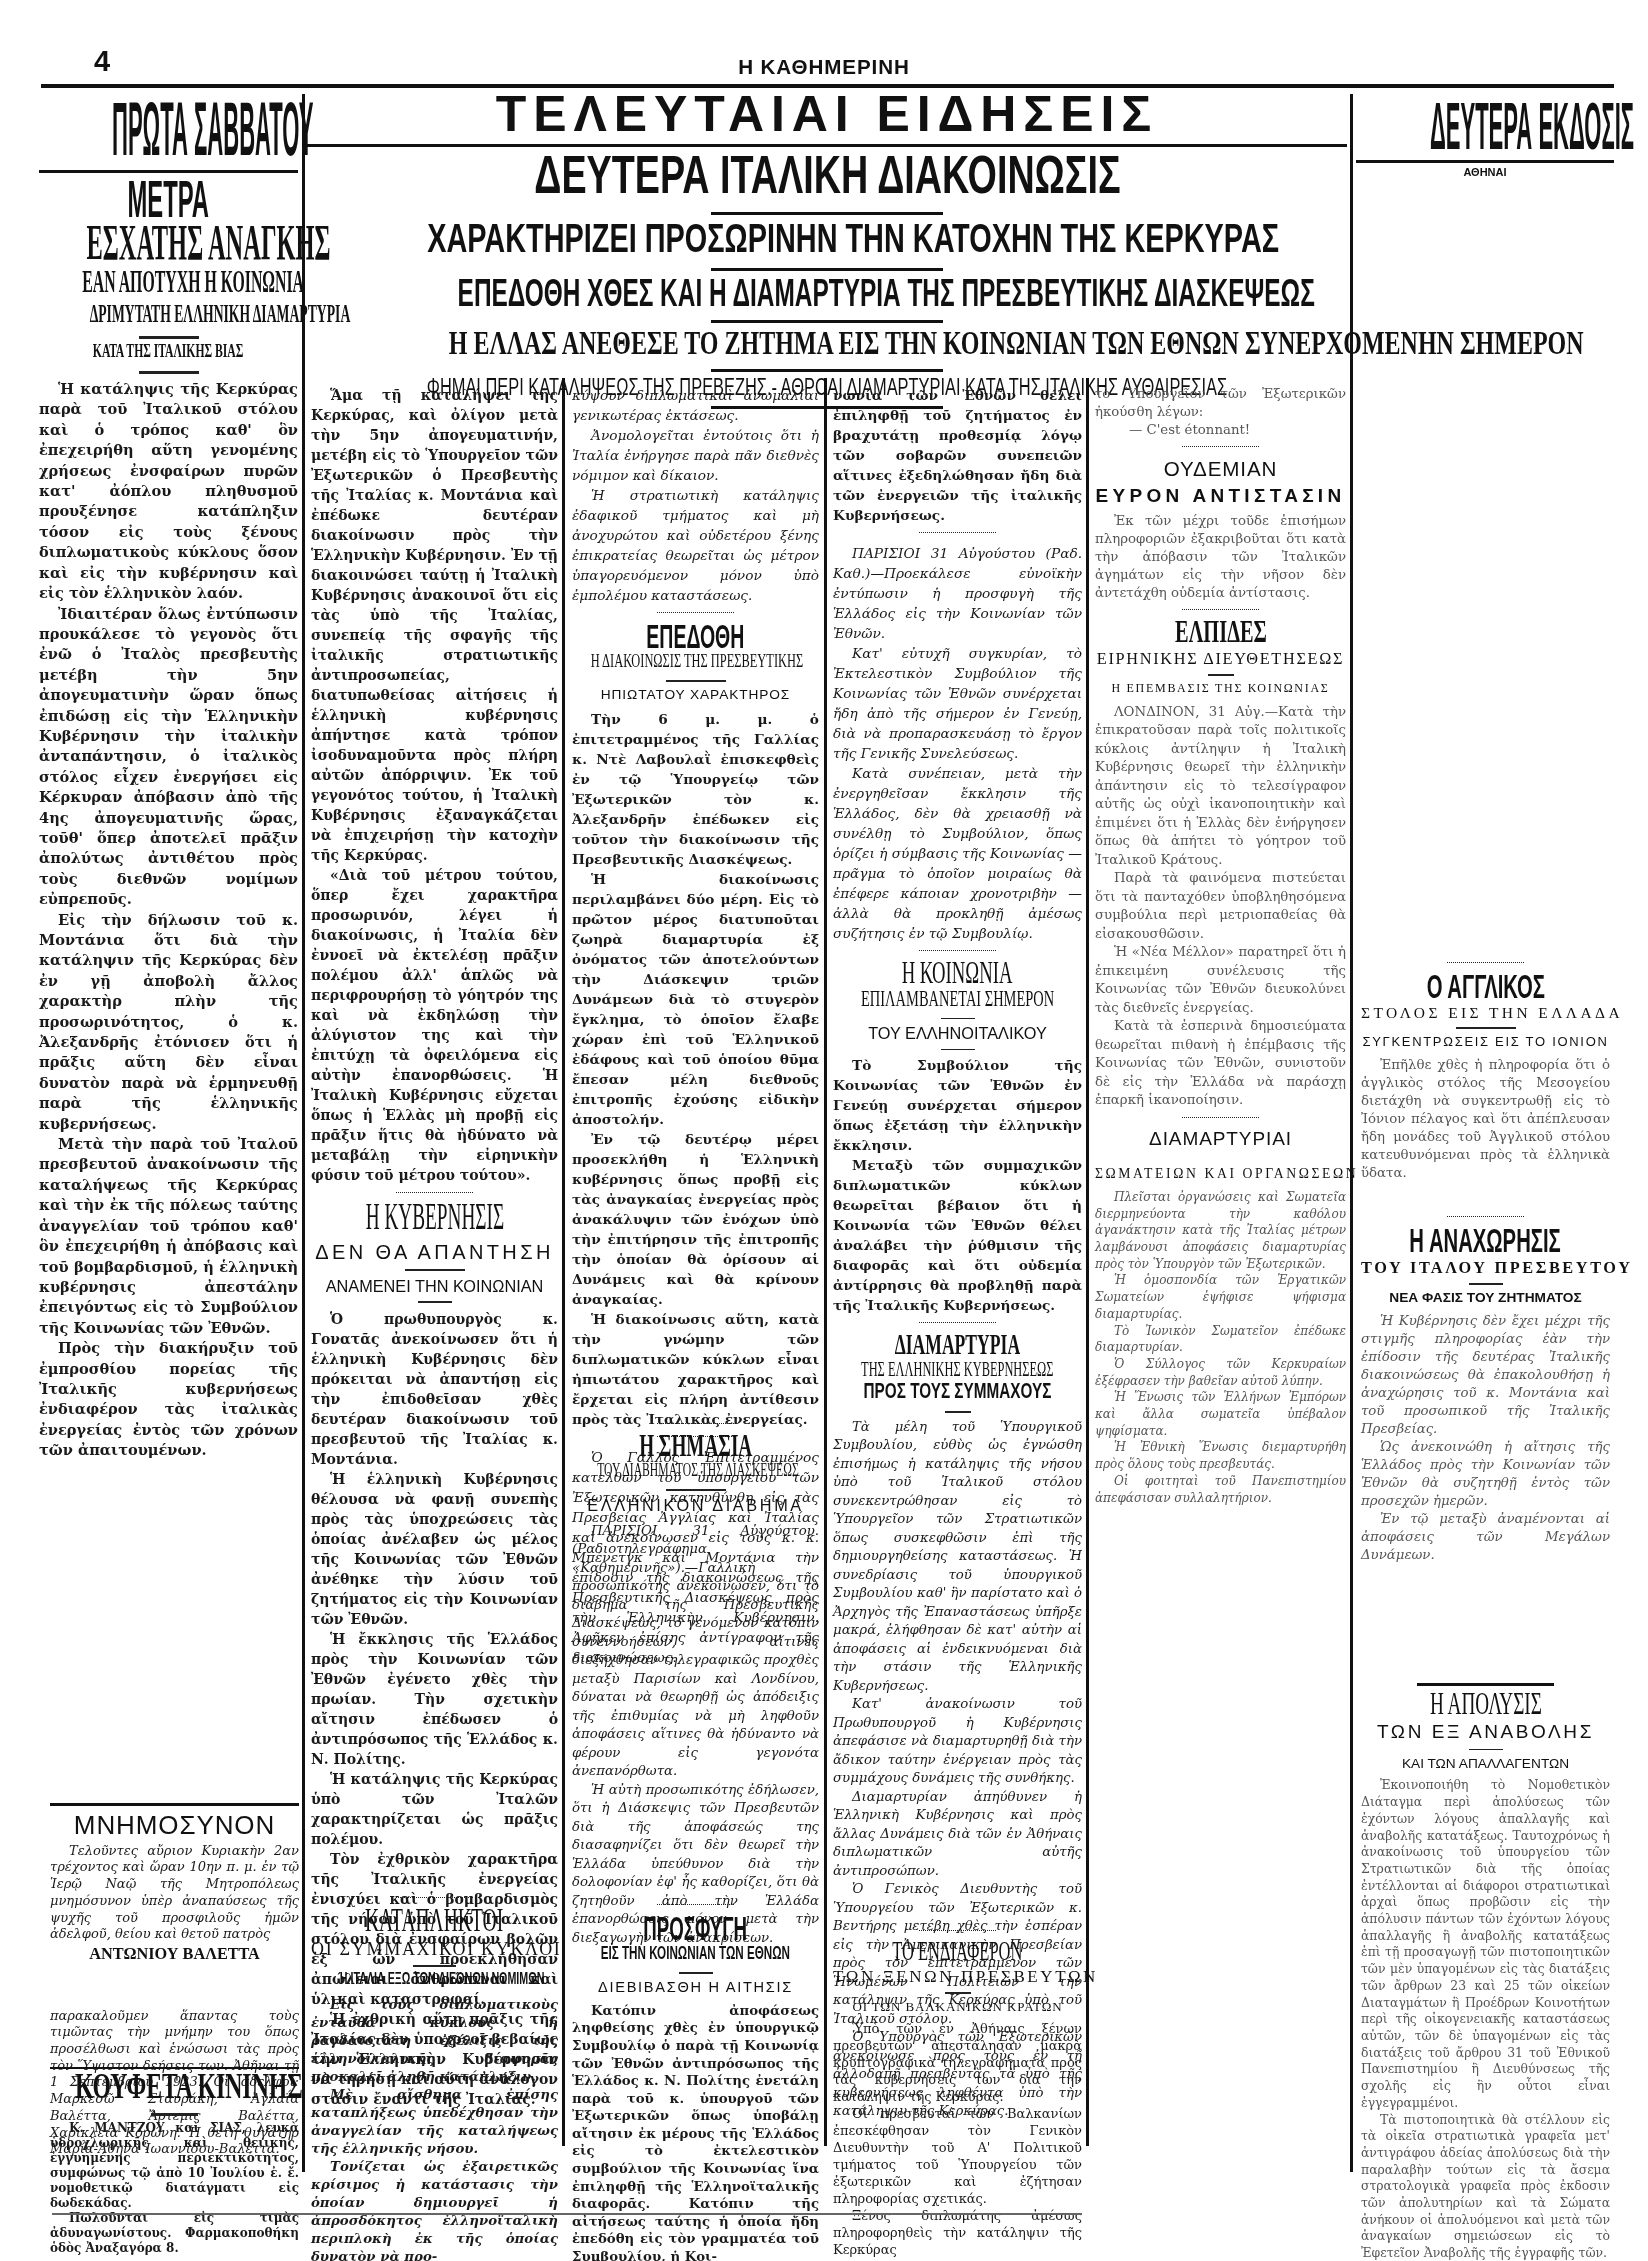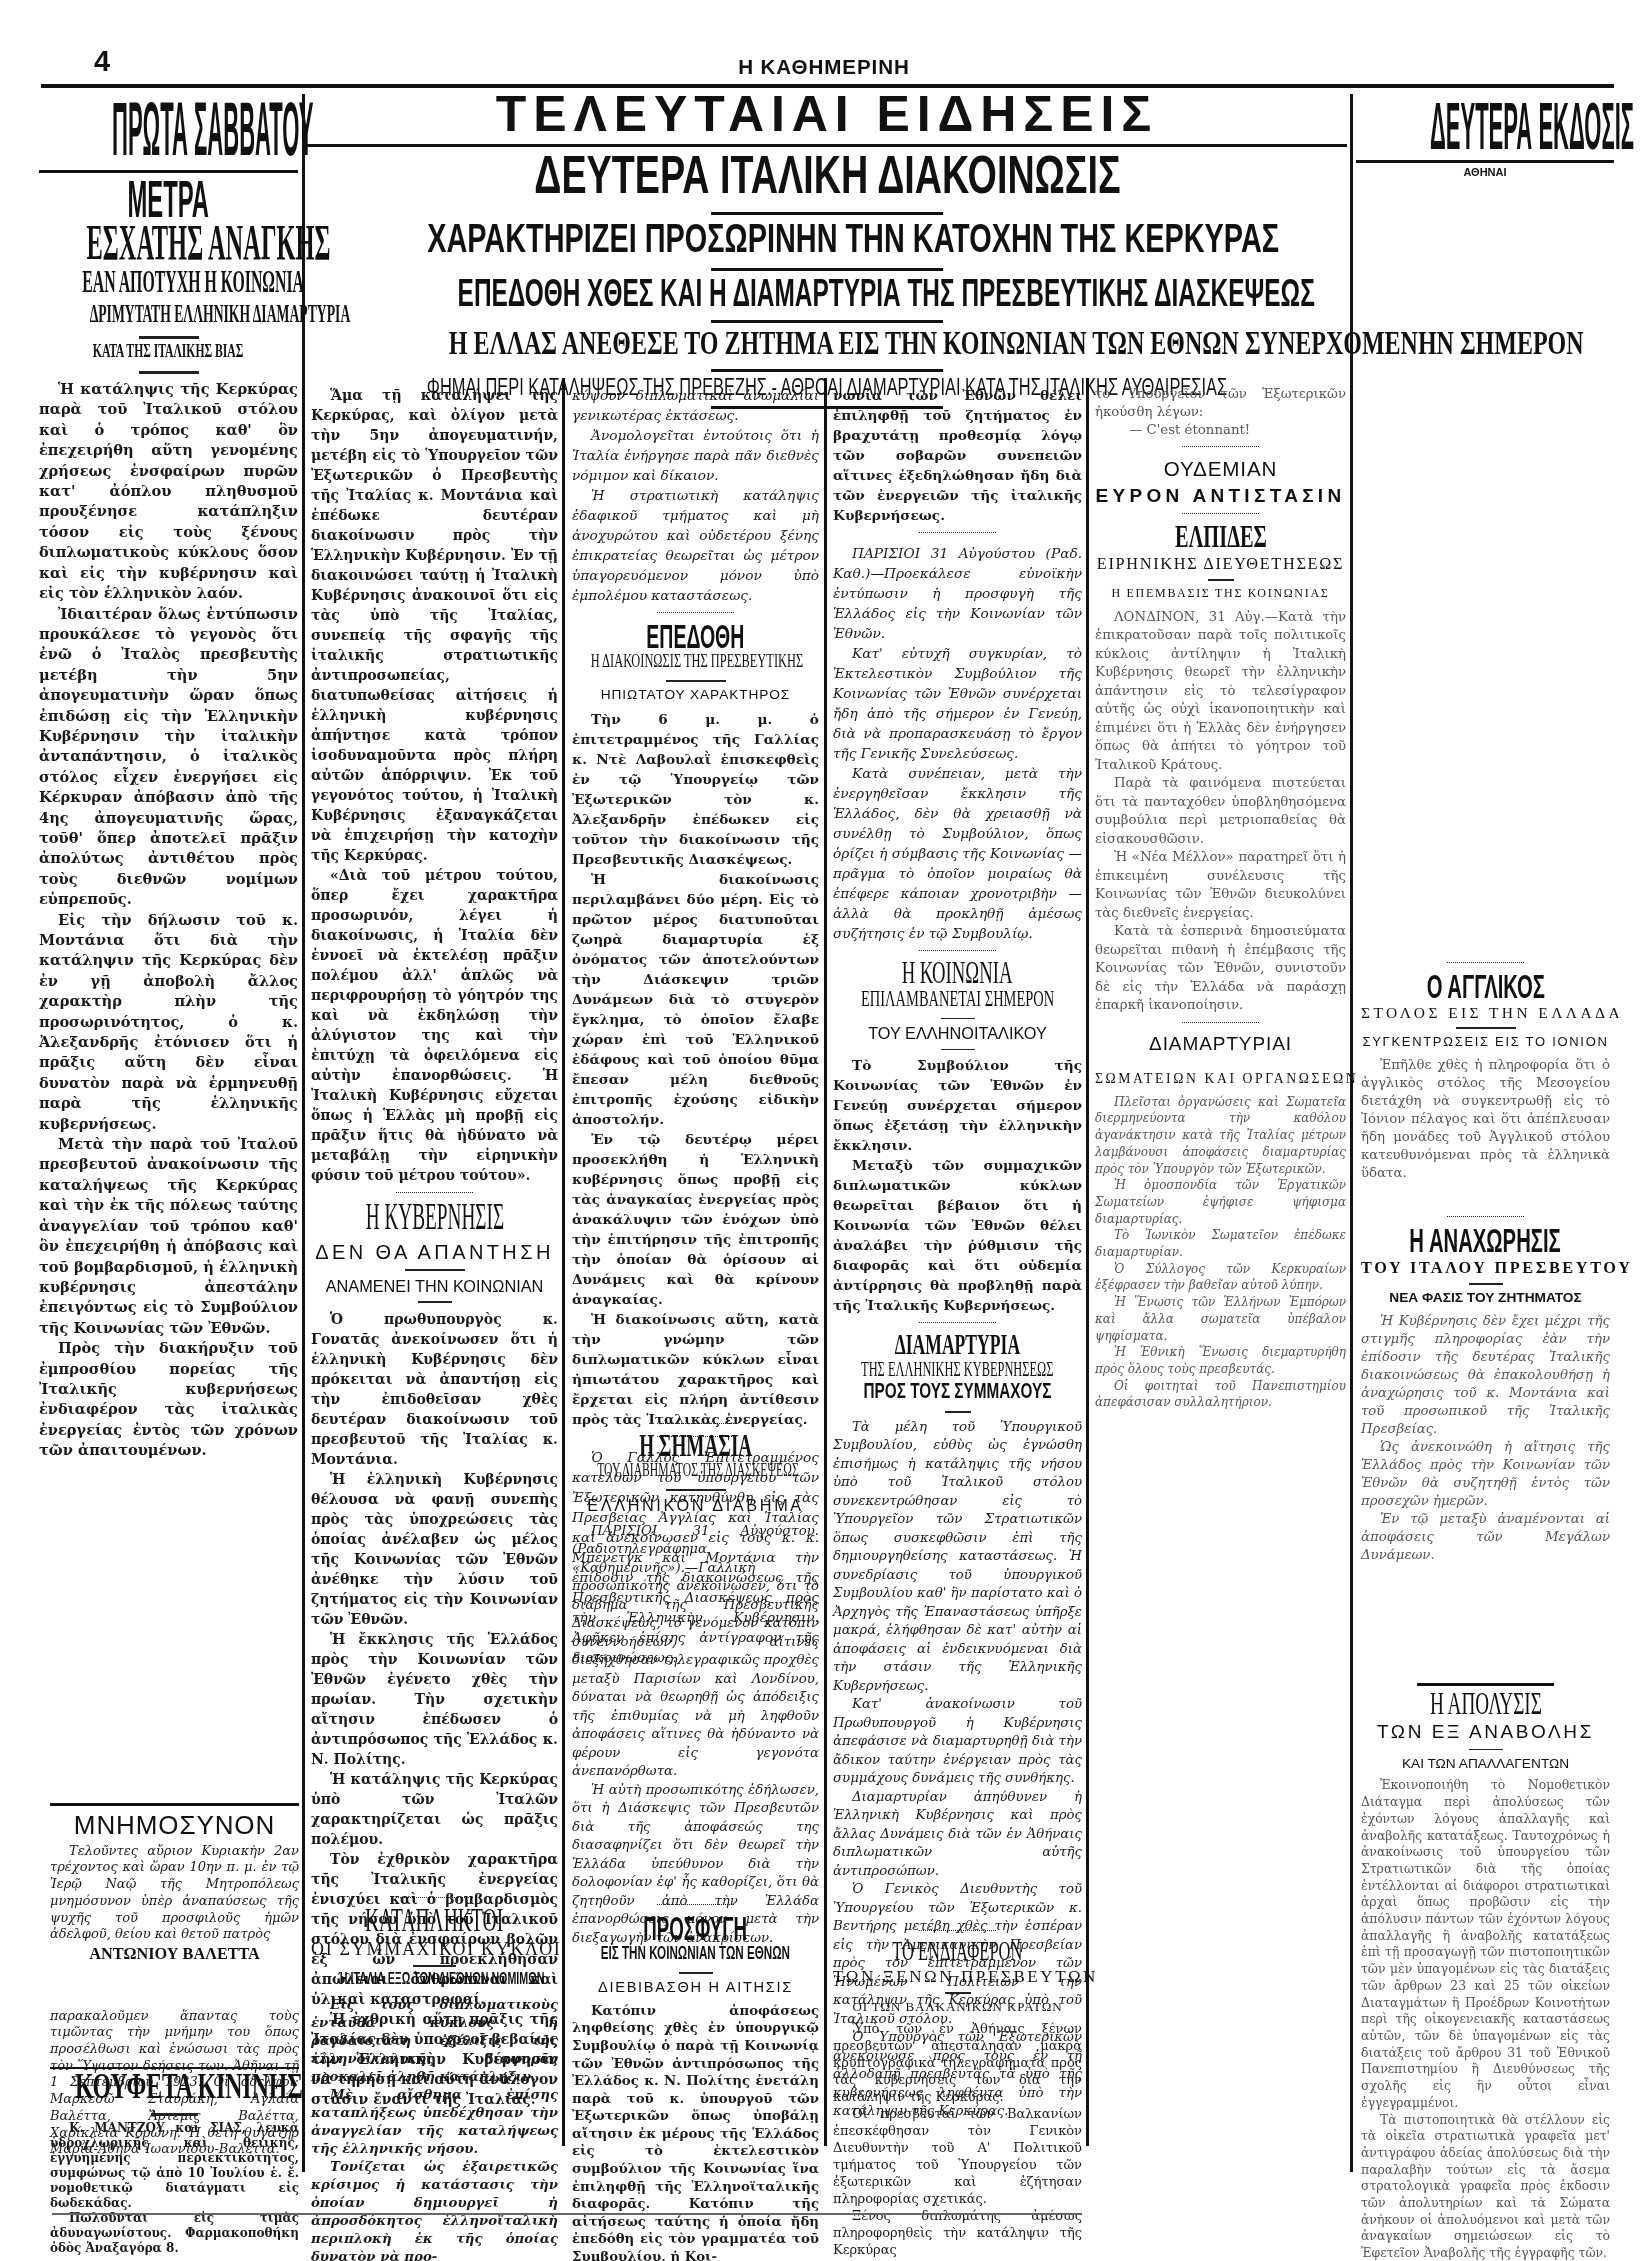--- a/index.html
+++ b/index.html
@@ -266,20 +266,23 @@
 </div>
 
 <div class="section" style="left:1095px;top:385px;width:251px;">
   <div class="body faint" style="font-size:13.3px;line-height:18px;">
     <p style="text-indent:0;">τὸ Ὑπουργεῖον τῶν Ἐξωτερικῶν ἠκούσθη λέγων:</p>
     <p style="text-indent:34px;">— C'est étonnant!</p>
   </div>
   <div class="squig"></div>
   <div class="sub" style="font-size:20.6px;letter-spacing:0.9px;">ΟΥΔΕΜΙΑΝ</div>
   <div class="sub" style="font-size:19px;font-weight:bold;letter-spacing:4.3px;margin-top:3.4px;">ΕΥΡΟΝ ΑΝΤΙΣΤΑΣΙΝ</div>
+  <div class="body faint" style="font-size:13.3px;line-height:18px;margin-top:5.2px;">
+    <p>Ἐκ τῶν μέχρι τοῦδε ἐπισήμων πληροφοριῶν ἐξακριβοῦται ὅτι κατὰ τὴν ἀπόβασιν τῶν Ἰταλικῶν ἀγημάτων εἰς τὴν νῆσον δὲν ἀντετάχθη οὐδεμία ἀντίστασις.</p>
+  </div>
   <div class="squig"></div>
   <div class="hd" style="font-family:'Liberation Serif',serif;font-size:24px;height:29px;">
     <span class="sq" style="transform:scaleX(0.85) scaleY(1.3);">ΕΛΠΙΔΕΣ</span>
   </div>
   <div class="sub" style="font-family:'Liberation Serif',serif;font-size:16.3px;letter-spacing:1.7px;">ΕΙΡΗΝΙΚΗΣ ΔΙΕΥΘΕΤΗΣΕΩΣ</div>
   <div class="shortrule" style="height:1.7px;width:26px;"></div>
   <div class="sub" style="font-family:'Liberation Serif',serif;font-size:12px;letter-spacing:1.7px;">Η ΕΠΕΜΒΑΣΙΣ ΤΗΣ ΚΟΙΝΩΝΙΑΣ</div>
   <div class="body faint" style="font-size:13.3px;line-height:18.5px;margin-top:6.9px;">
     <p>ΛΟΝΔΙΝΟΝ, 31 Αὐγ.—Κατὰ τὴν ἐπικρατοῦσαν παρὰ τοῖς πολιτικοῖς κύκλοις ἀντίληψιν ἡ Ἰταλικὴ Κυβέρνησις θεωρεῖ τὴν ἑλληνικὴν ἀπάντησιν εἰς τὸ τελεσίγραφον αὐτῆς ὡς οὐχὶ ἱκανοποιητικὴν καὶ ἐπιμένει ὅτι ἡ Ἑλλὰς δὲν ἐνήργησεν ὅπως θὰ ἀπήτει τὸ γόητρον τοῦ Ἰταλικοῦ Κράτους.</p>
     <p>Παρὰ τὰ φαινόμενα πιστεύεται ὅτι τὰ πανταχόθεν ὑποβληθησόμενα συμβούλια περὶ μετριοπαθείας θὰ εἰσακουσθῶσιν.</p>

